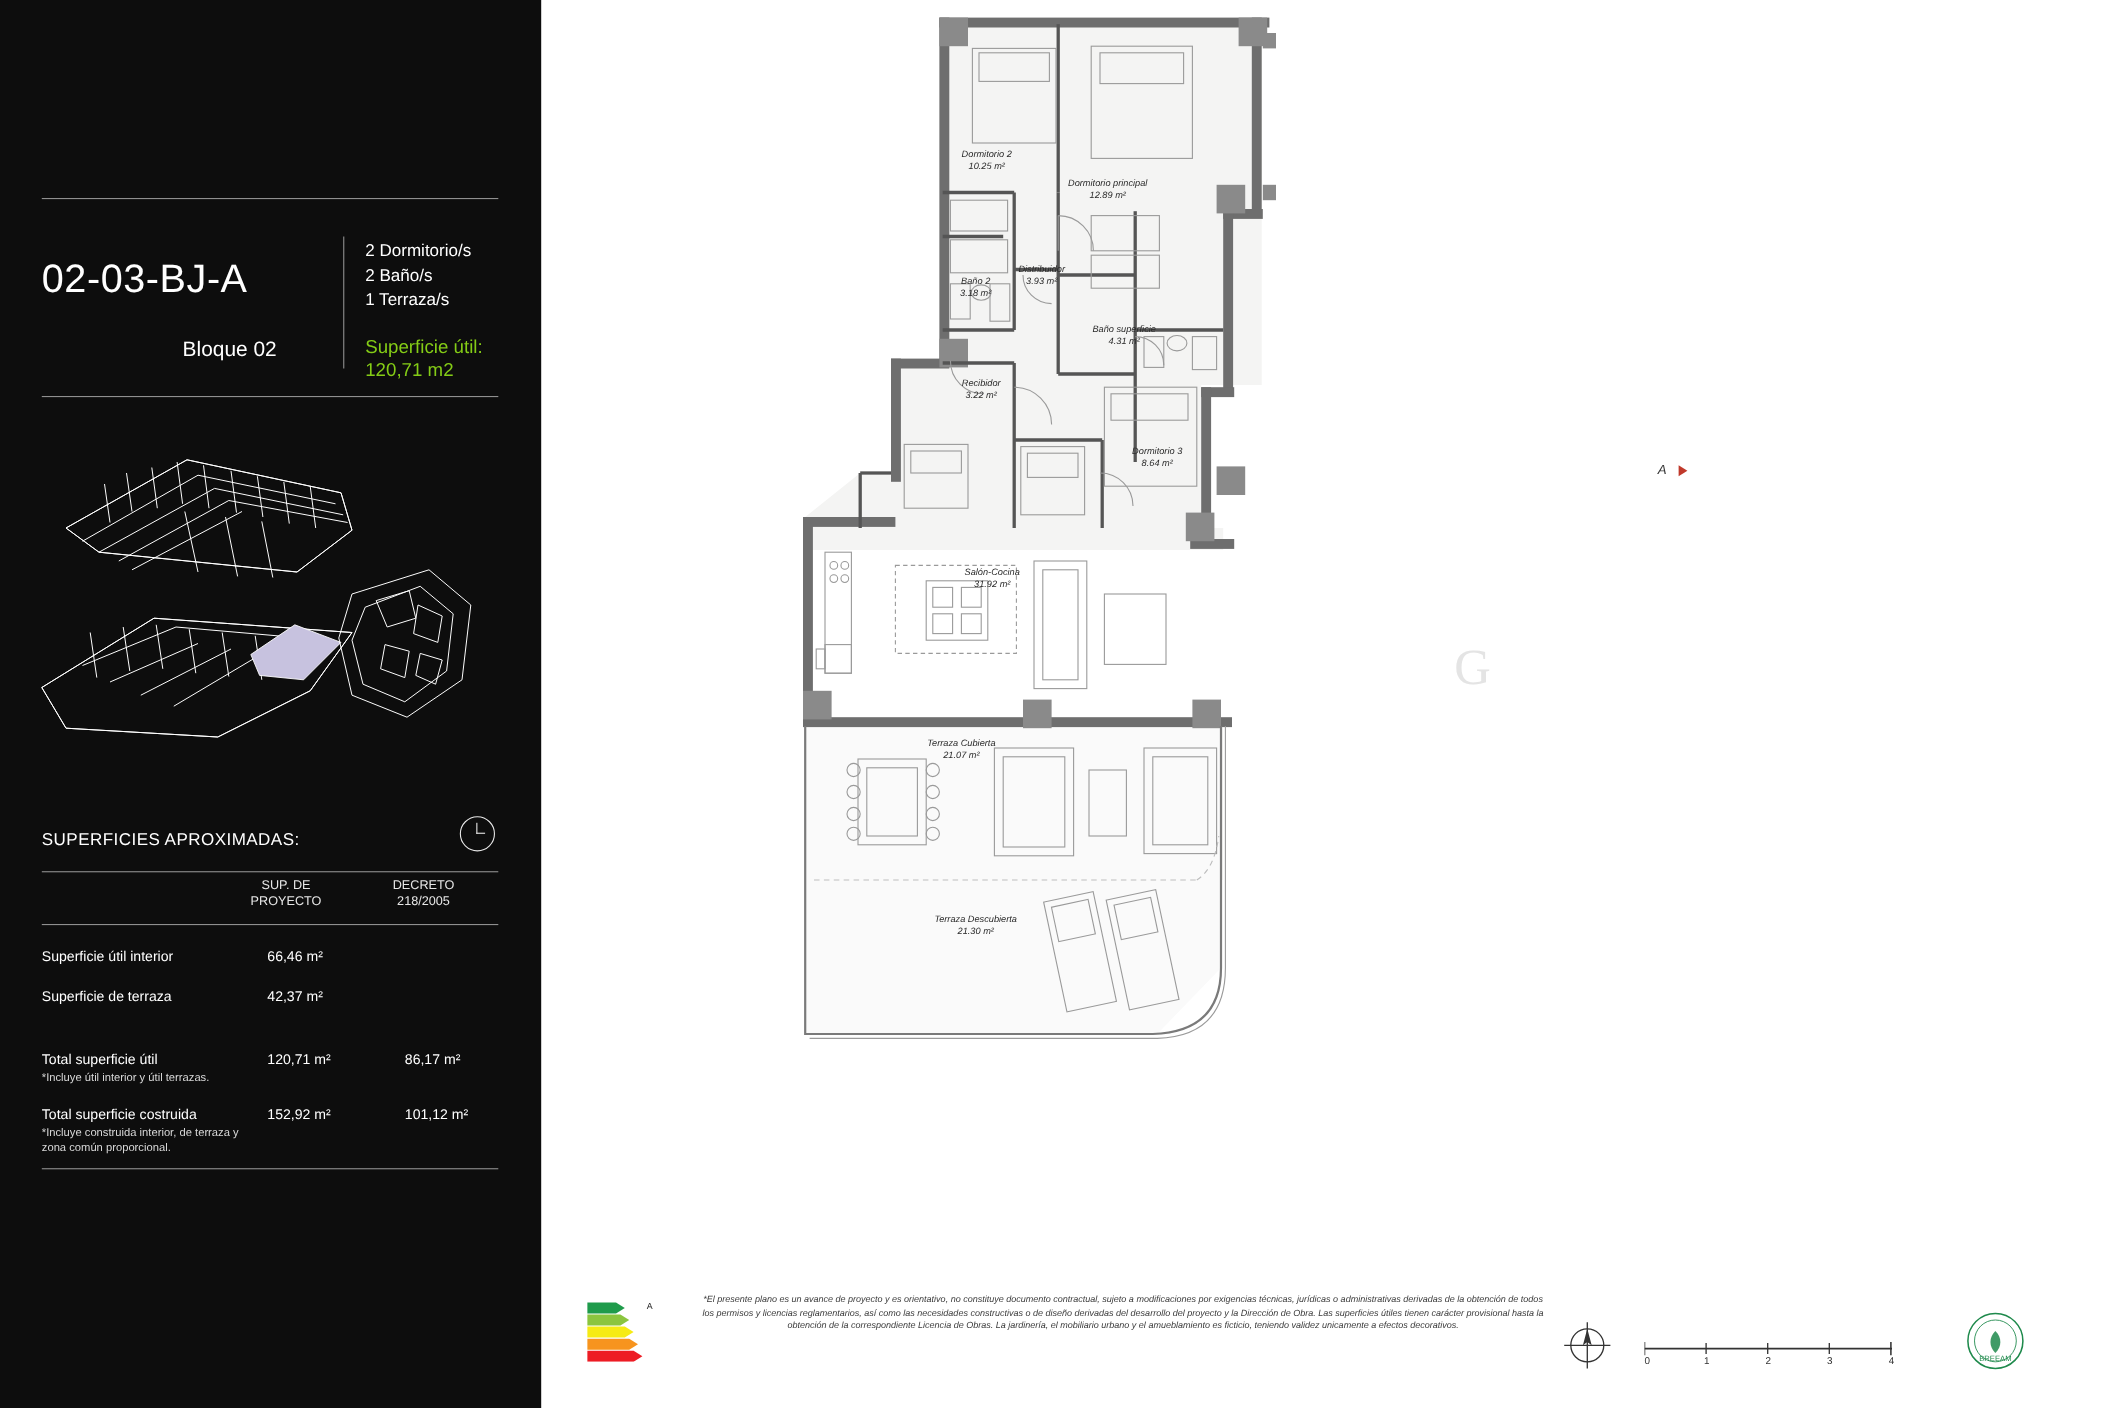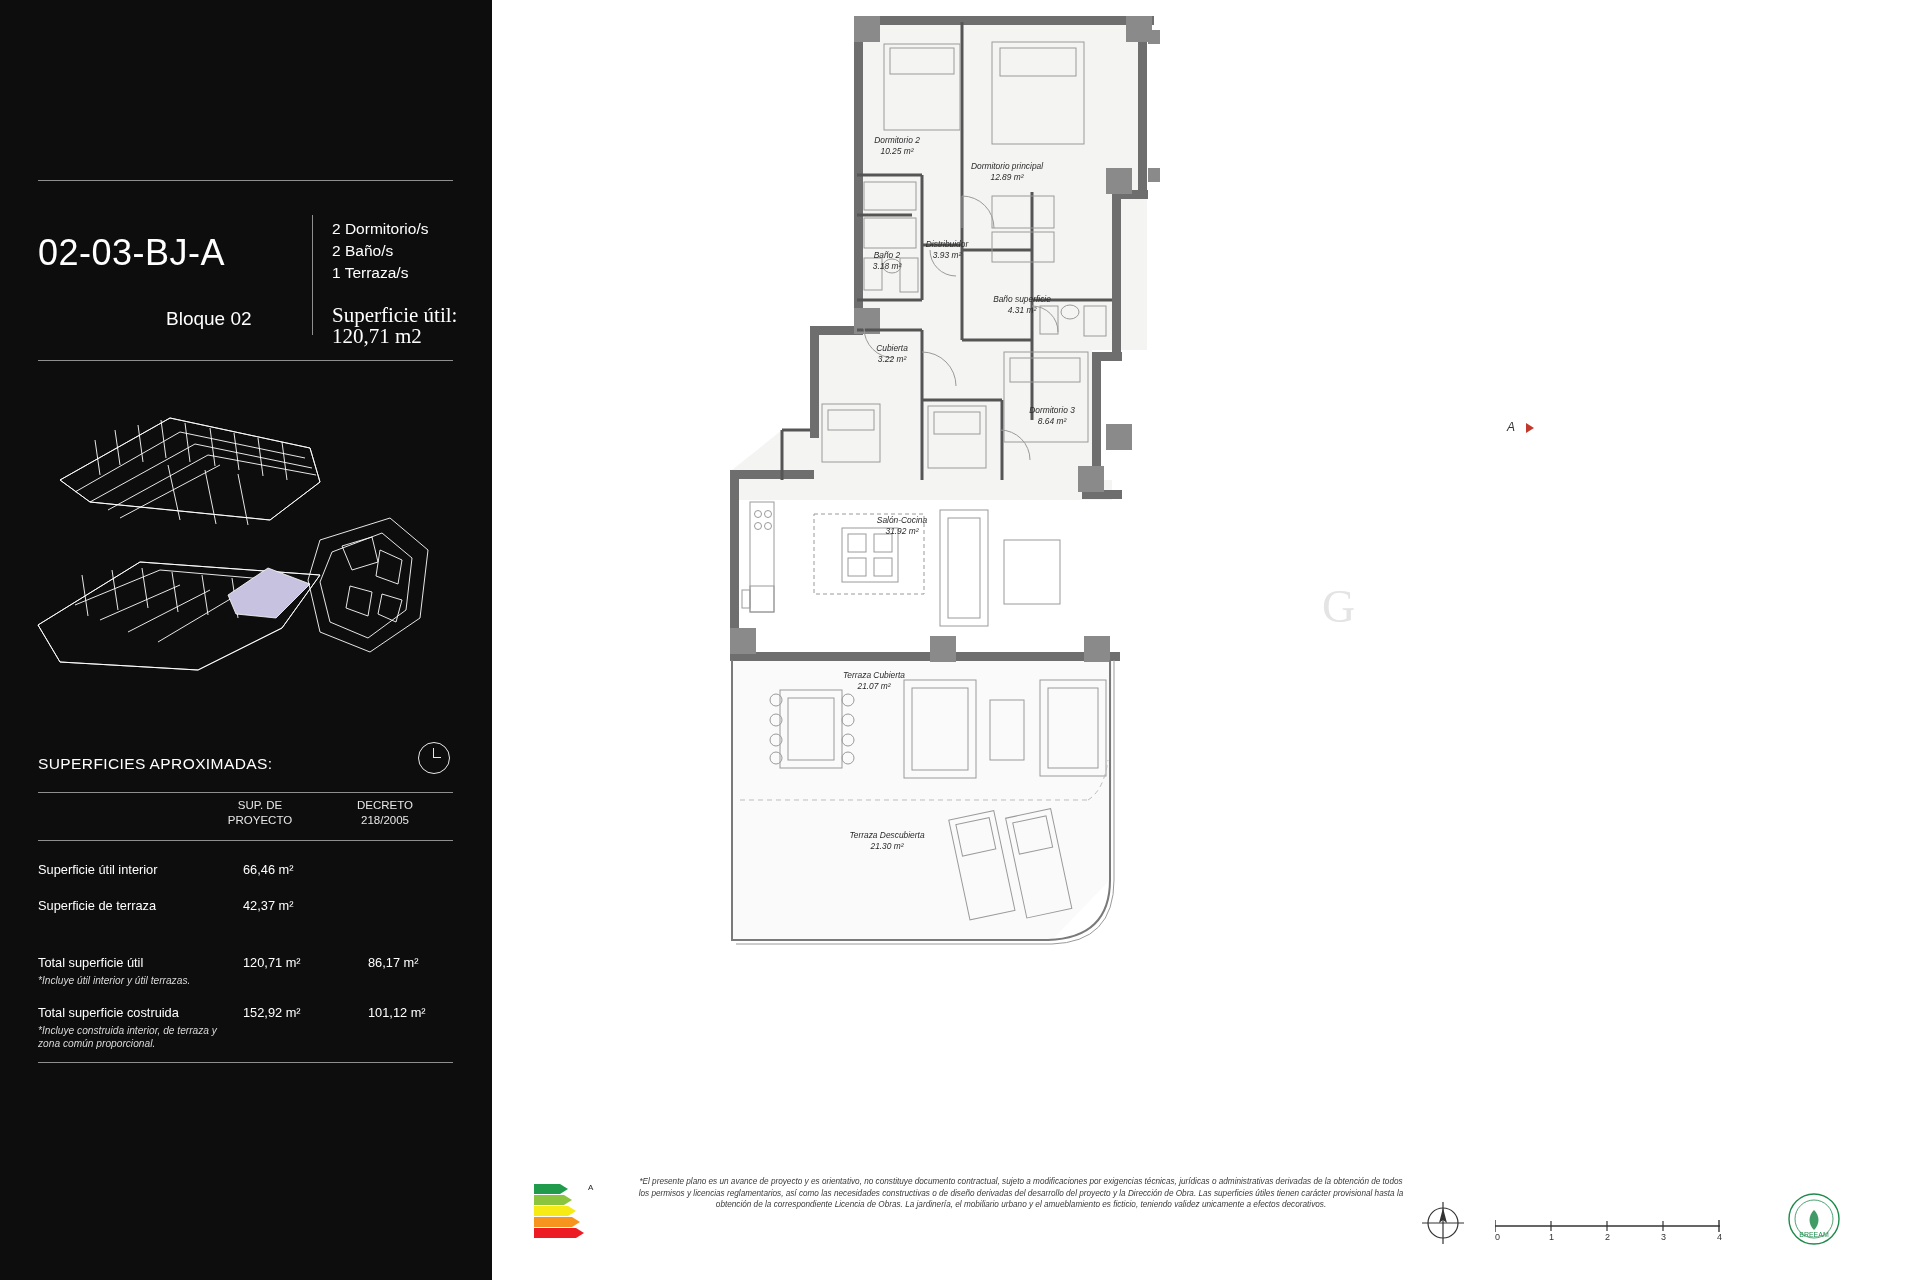--- a/index.html
+++ b/index.html
@@ -66,24 +66,23 @@
     left: 332px;
     top: 218px;
     font-size: 15.5px;
     line-height: 22px;
     color: #ffffff;
   }
   .sup-util {
     position: absolute;
     left: 332px;
     top: 305px;
-    font-size: 21px;
+    font-size: 17px;
     line-height: 21px;
-    color: #ffffff;
-    font-family: Liberation Serif, serif;
+    color: #84cc16;
   }
 
   
   .massing {
     position: absolute;
     left: 20px;
     top: 370px;
     width: 455px;
     height: 320px;
   }
@@ -134,21 +133,20 @@
     position: absolute;
     left: 38px;
     width: 415px;
     font-size: 12.8px;
     color: #ffffff;
   }
   .srow .lbl { position: absolute; left: 0; }
   .srow .v1 { position: absolute; left: 205px; width: 90px; }
   .srow .v2 { position: absolute; left: 330px; width: 90px; }
   .note {
-    font-style: italic;
     font-size: 10.2px;
     color: #d8d8d8;
     line-height: 12.5px;
   }
 
   
   .plan-area {
     position: absolute;
     left: 492px; top: 0;
     width: 1428px; height: 1280px;
@@ -554,21 +552,21 @@
   </div>
   <div class="room-label" style="left:350px; top:250px; width:90px;">
     <b>Baño 2</b>
     <span>3.18 m²</span>
   </div>
   <div class="room-label" style="left:475px; top:294px; width:110px;">
     <b>Baño superficie</b>
     <span>4.31 m²</span>
   </div>
   <div class="room-label" style="left:352px; top:343px; width:96px;">
-    <b>Cubierta</b>
+    <b>Recibidor</b>
     <span>3.22 m²</span>
   </div>
   <div class="room-label" style="left:510px; top:364px; width:100px;margin-top:41px;">
     <b>Dormitorio 3</b>
     <span>8.64 m²</span>
   </div>
   <div class="room-label" style="left:360px; top:515px; width:100px;">
     <b>Salón-Cocina</b>
     <span>31.92 m²</span>
   </div>

